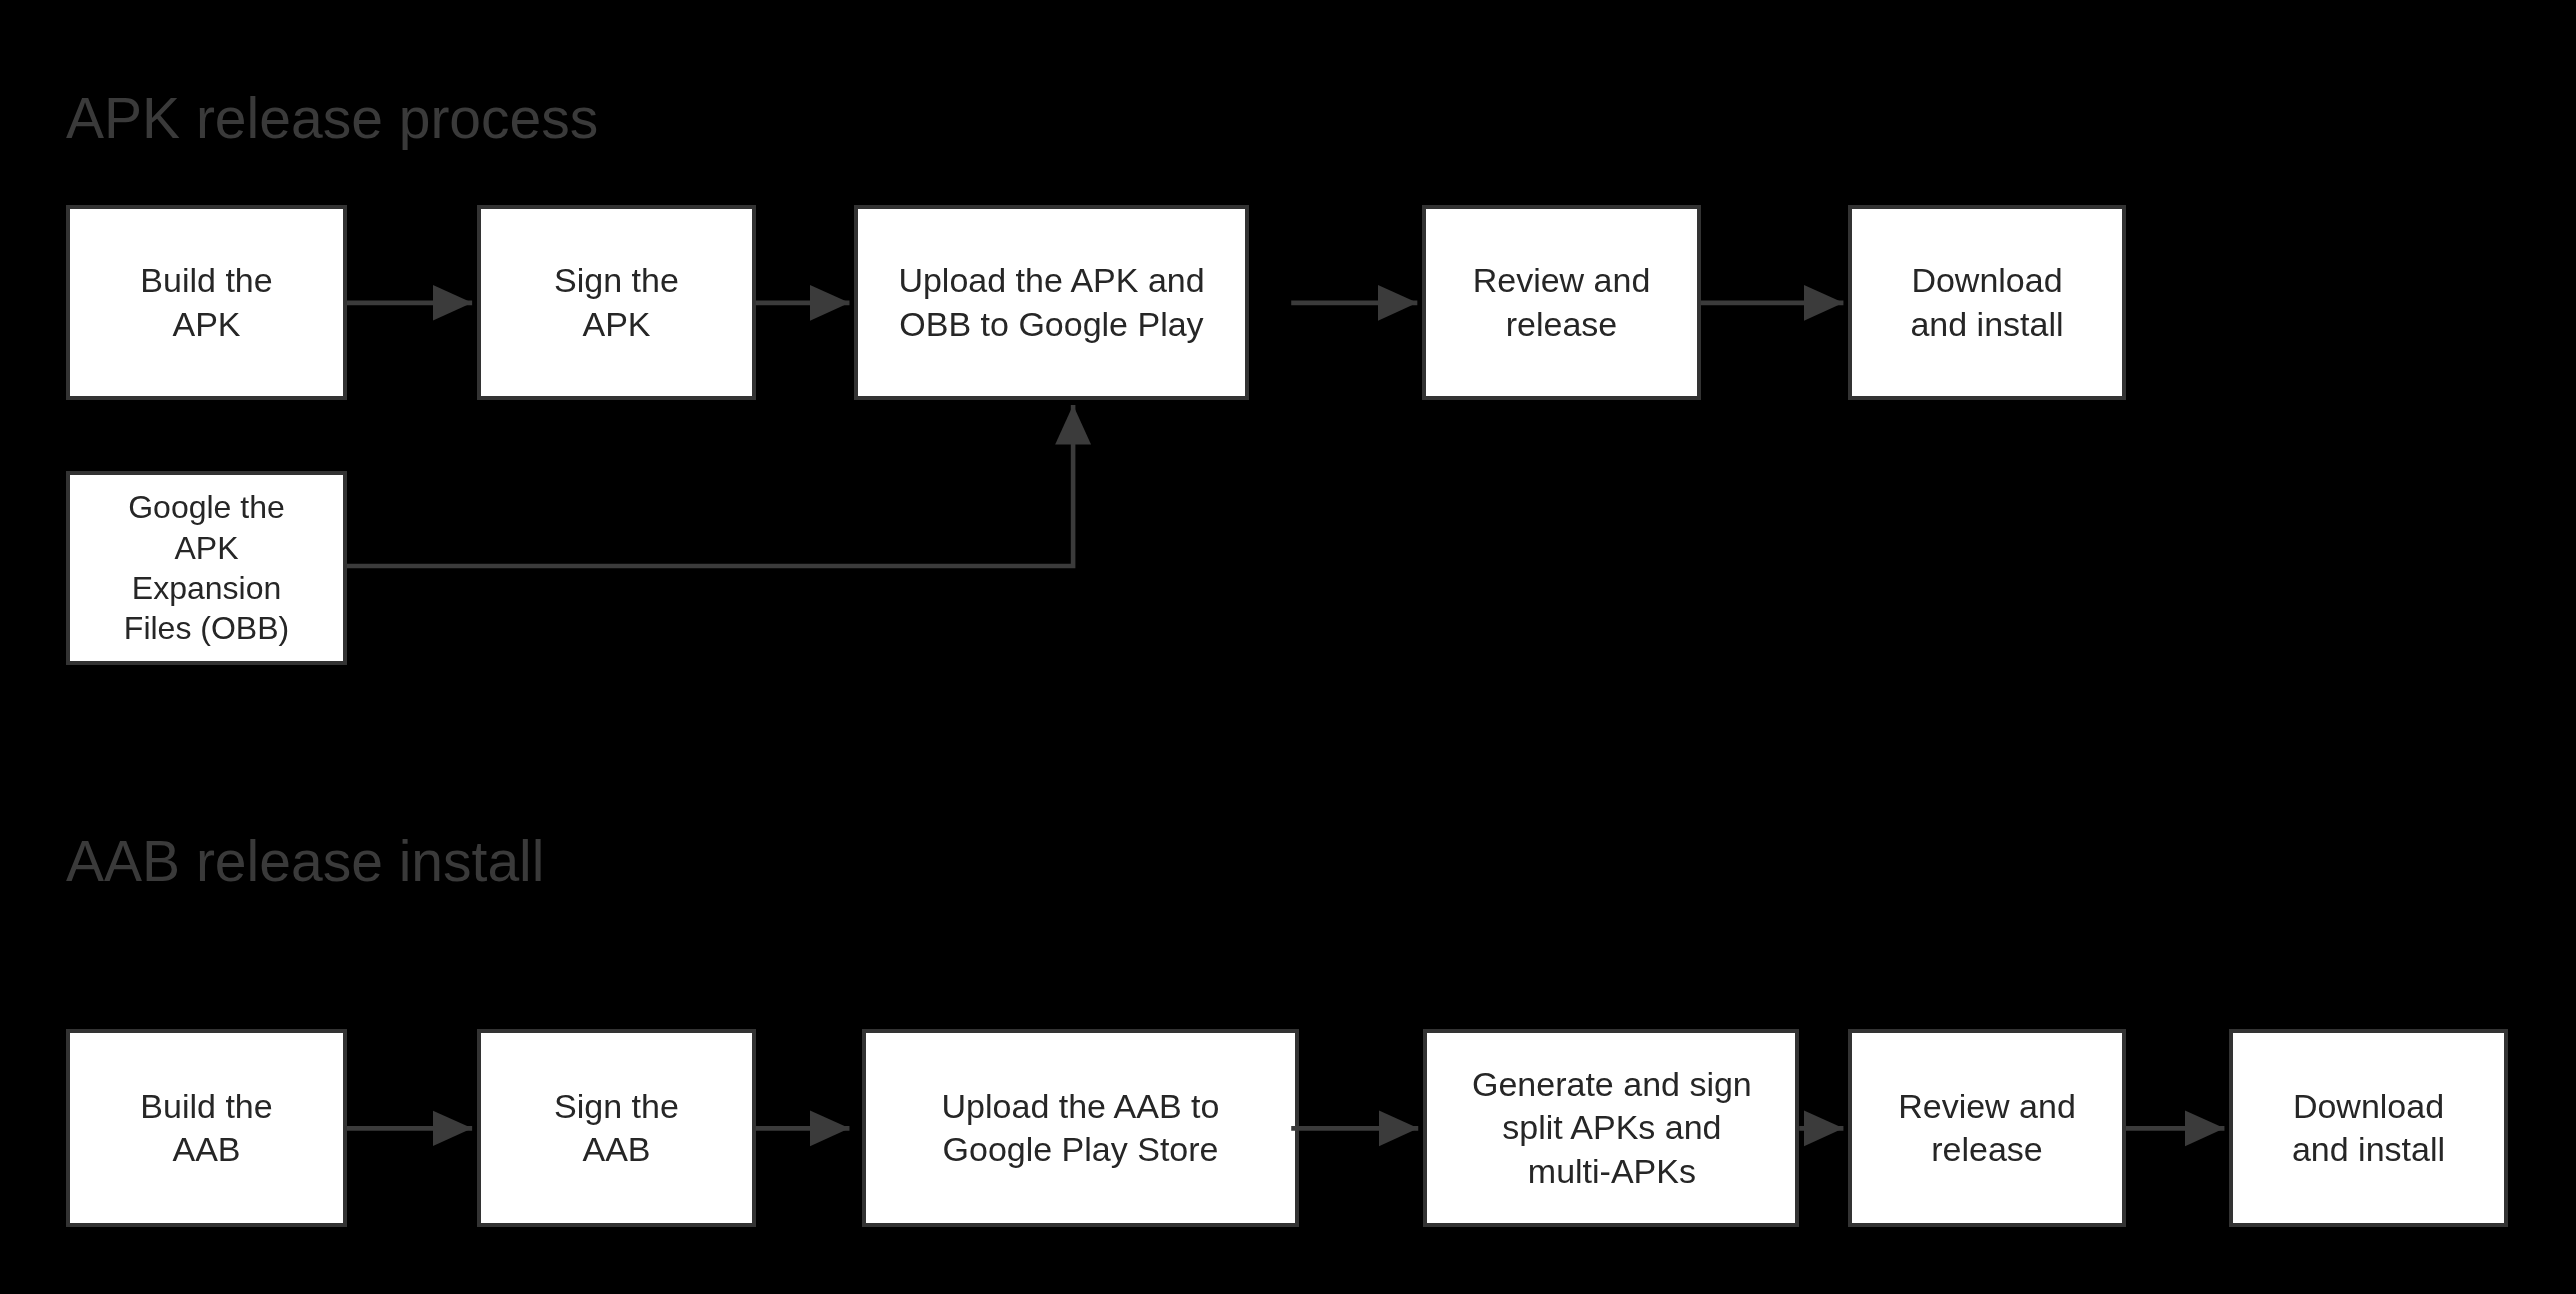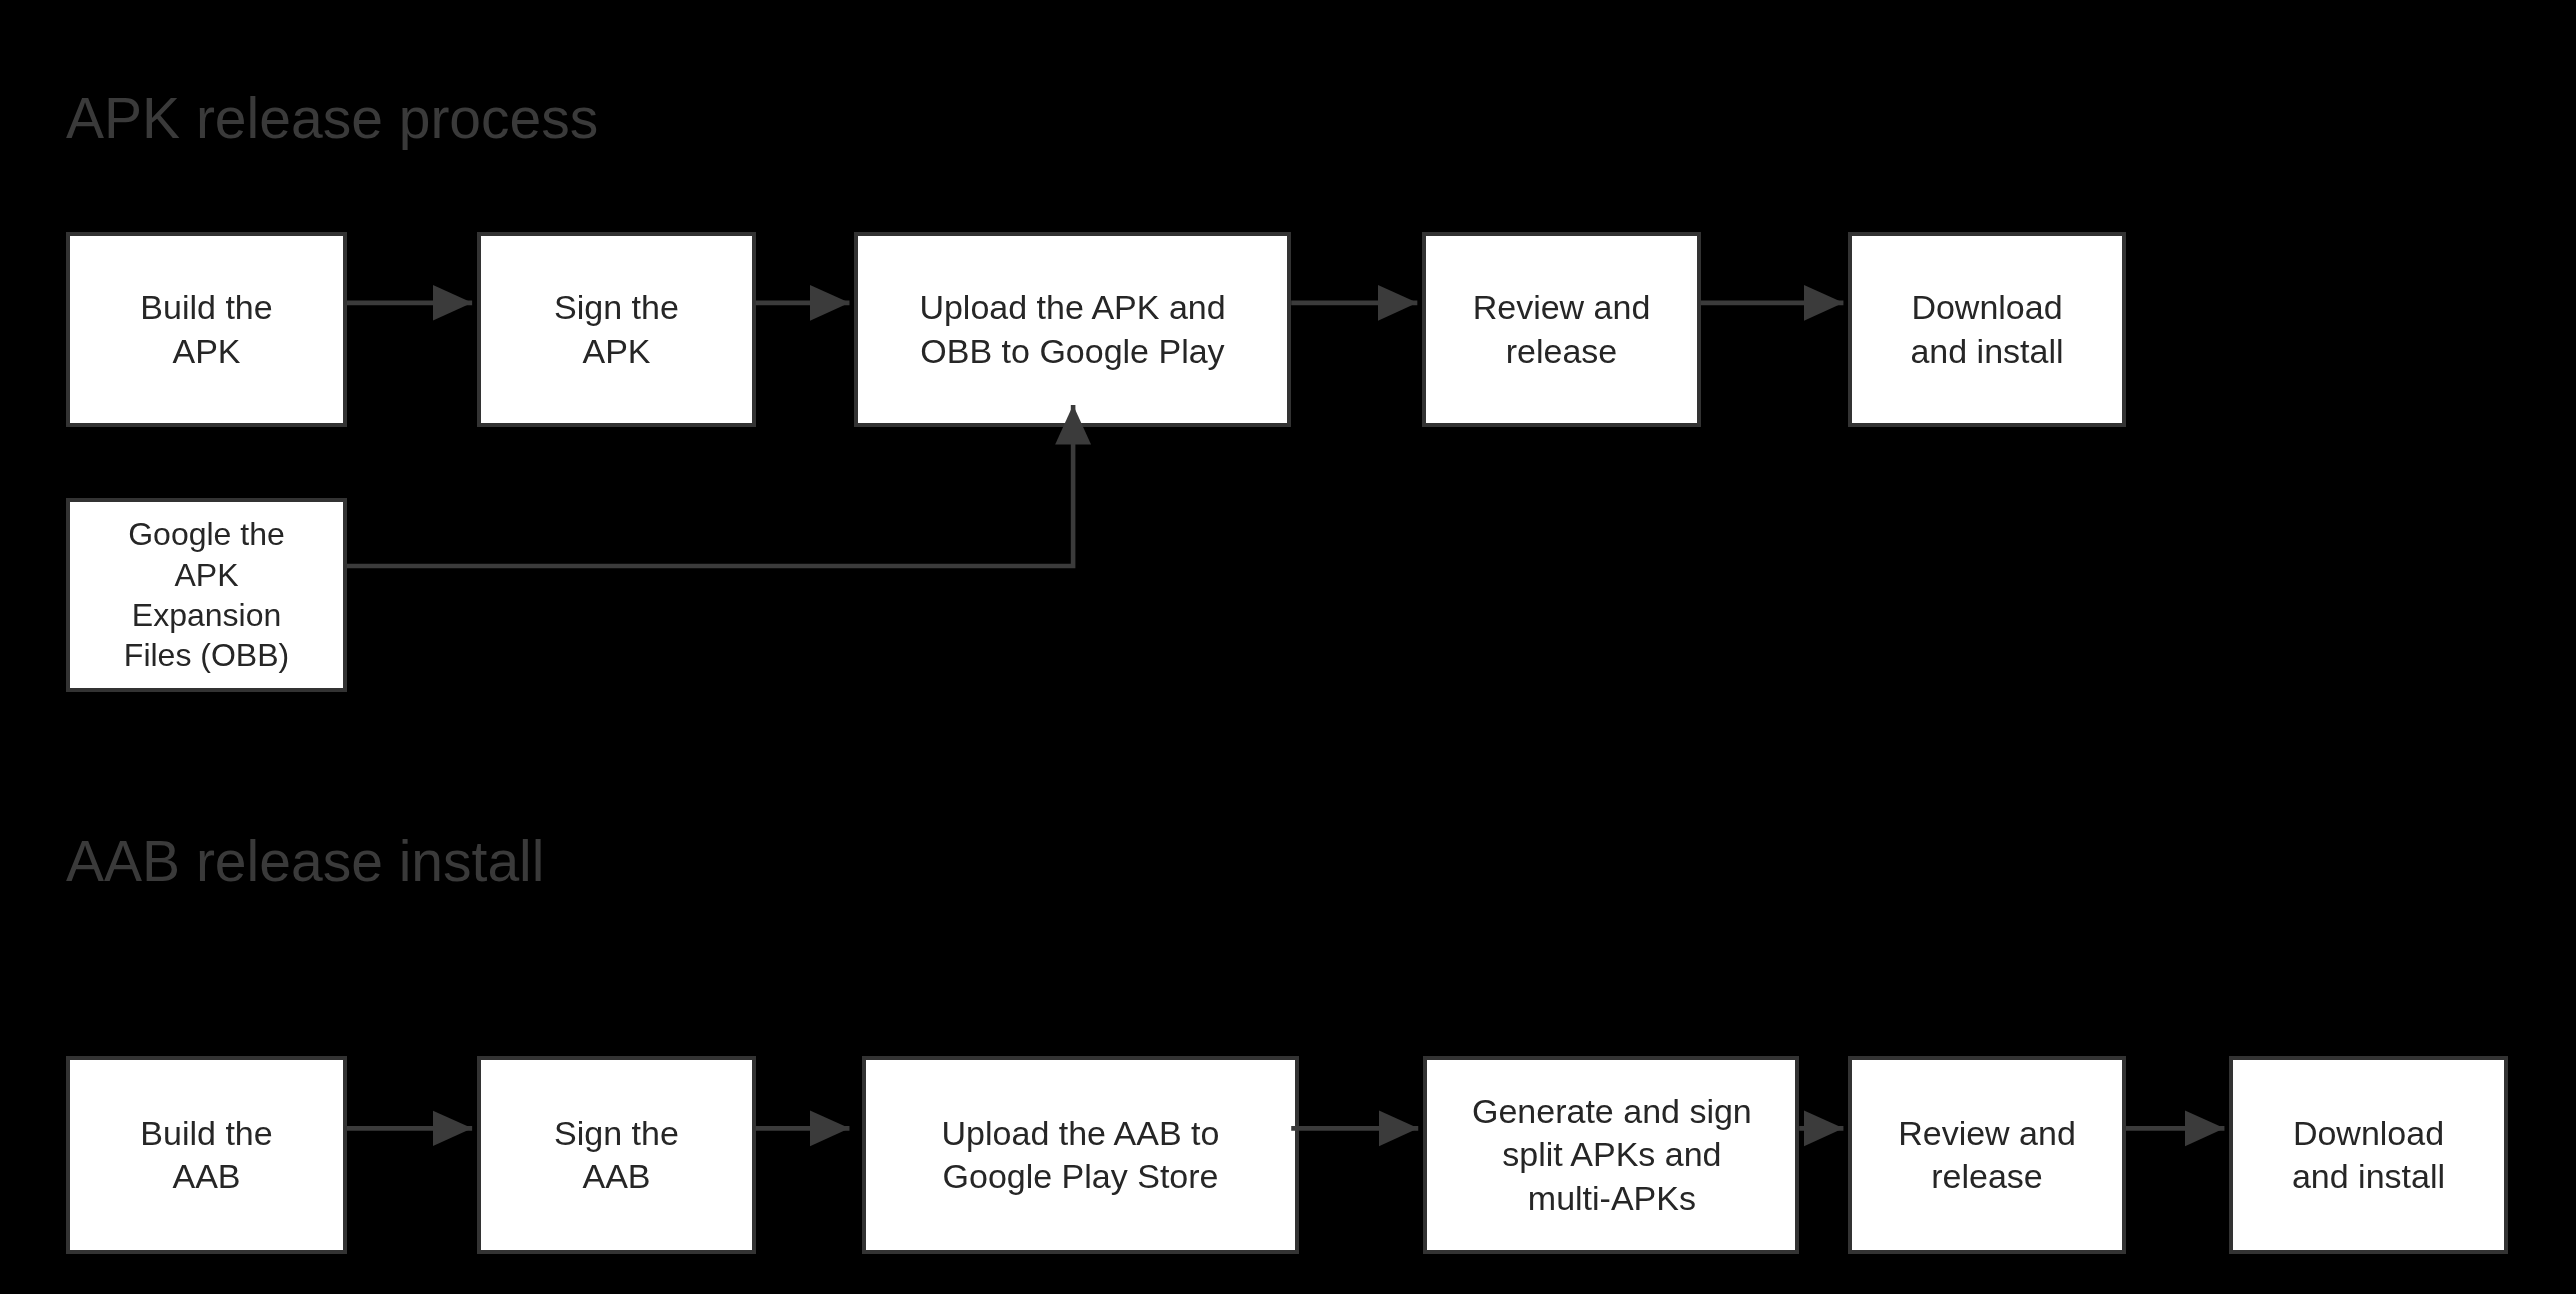--- a/index.html
+++ b/index.html
@@ -42,21 +42,20 @@
     display: flex;
     align-items: center;
     justify-content: center;
     text-align: center;
     color: #262626;
     font-size: 34px;
     line-height: 1.27;
     font-family: "Liberation Sans", sans-serif;
     padding: 3.7px 9.2px;
     white-space: pre-line;
-    margin-top: 27px;
   }
 
   .edge-layer {
     position: absolute;
     left: 0; top: 0;
     width: 2576px;
     height: 1295px;
     pointer-events: none;
   }
 </style>
@@ -66,21 +65,21 @@
 <div id="canvas">
 
   <div class="section-title" style="left:66px; top:90px;">APK release process</div>
 
   <div class="node" style="left:66px;  top:205px;  width:281px; height:195px;">Build the
 APK</div>
 
   <div class="node" style="left:477px; top:205px;  width:279px; height:195px;">Sign the
 APK</div>
 
-  <div class="node" style="left:854px; top:205px;  width:437px; height:195px;">Upload the APK and
+  <div class="node" style="left:854px; top:205px;  width:395px; height:195px;">Upload the APK and
 OBB to Google Play</div>
 
   <div class="node" style="left:1422px; top:205px; width:279px; height:195px;">Review and
 release</div>
 
   <div class="node" style="left:1848px; top:205px; width:278px; height:195px;">Download
 and install</div>
 
   <div class="node" style="left:66px; top:471px; width:281px; height:194px; font-size:32px; line-height:1.26;">Google the
 APK

